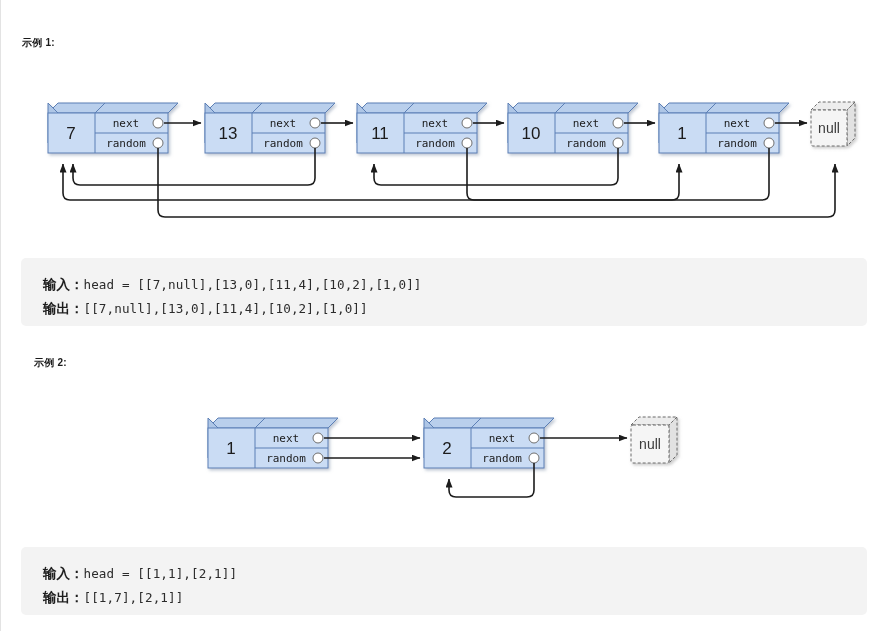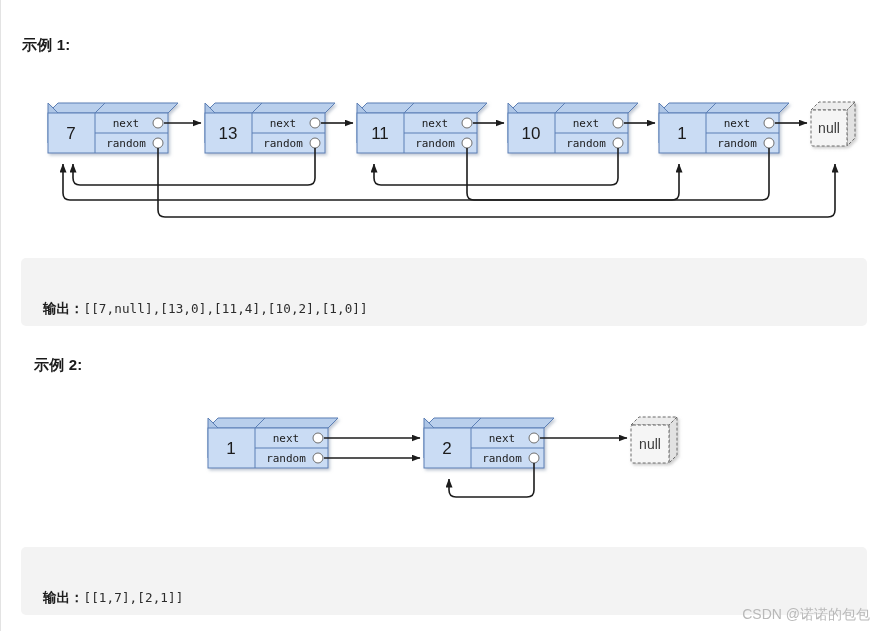--- a/index.html
+++ b/index.html
@@ -17,21 +17,21 @@
     width: 888px; height: 631px;
     background: #ffffff;
   }
   .left-rule {
     position: absolute; left: 0; top: 0;
     width: 1px; height: 631px;
     background: #e3e3e3;
   }
   .heading {
     position: absolute;
-    font-size: 15px;
+    font-size: 10px;
     font-weight: bold;
     color: #1a1a1a;
     letter-spacing: 0.2px;
     white-space: nowrap;
   }
   #heading-1 { left: 22px; top: 36px; }
   #heading-2 { left: 34px; top: 356px; }
 
   .codeblock {
     position: absolute;
@@ -196,20 +196,23 @@
     <path d="M315,58 L315,88 Q315,95 308,95 L80,95 Q73,95 73,88 L73,74" fill="none" stroke="#1c1c1c" stroke-width="1.6" marker-end="url(#ahu)"></path>
 
     <path d="M467,58 L467,103 Q467,110 474,110 L672,110 Q679,110 679,103 L679,74" fill="none" stroke="#1c1c1c" stroke-width="1.6" marker-end="url(#ahu)"></path>
 
     <path d="M618,58 L618,88 Q618,95 611,95 L381,95 Q374,95 374,88 L374,74" fill="none" stroke="#1c1c1c" stroke-width="1.6" marker-end="url(#ahu)"></path>
 
     <path d="M769,58 L769,103 Q769,110 762,110 L70,110 Q63,110 63,103 L63,74" fill="none" stroke="#1c1c1c" stroke-width="1.6" marker-end="url(#ahu)"></path>
   </svg>
 
   <div class="codeblock" id="code-1">
+    <div class="code-line l1">
+      <span class="lbl">输入：</span><span class="mono">head = [[7,null],[13,0],[11,4],[10,2],[1,0]]</span>
+    </div>
     <div class="code-line l2">
       <span class="lbl">输出：</span><span class="mono">[[7,null],[13,0],[11,4],[10,2],[1,0]]</span>
     </div>
   </div>
 
   <svg class="diagram" id="svg2" width="888" height="130" style="top:405px;">
 
     <g filter="url(#sh)">
       <path d="M208,23 L218,13 L338,13 L328,23 Z" fill="#b9cfec" stroke="#5b7fb5" stroke-width="1"></path>
       <path d="M208,23 L208,63 L198,53 L198,13 L208,23 Z" fill="#aec6e6" stroke="#5b7fb5" stroke-width="1" transform="translate(10,0)"></path>
@@ -248,19 +251,21 @@
     <line x1="324" y1="33" x2="420" y2="33" stroke="#1c1c1c" stroke-width="1.6" marker-end="url(#ah)"></line>
 
     <line x1="324" y1="53" x2="420" y2="53" stroke="#1c1c1c" stroke-width="1.6" marker-end="url(#ah)"></line>
 
     <line x1="540" y1="33" x2="627" y2="33" stroke="#1c1c1c" stroke-width="1.6" marker-end="url(#ah)"></line>
 
     <path d="M534,58 L534,85 Q534,92 527,92 L456,92 Q449,92 449,85 L449,74" fill="none" stroke="#1c1c1c" stroke-width="1.6" marker-end="url(#ahu)"></path>
   </svg>
 
   <div class="codeblock" id="code-2">
+    <div class="code-line l1">
+      <span class="lbl">输入：</span><span class="mono">head = [[1,1],[2,1]]</span>
+    </div>
     <div class="code-line l2">
       <span class="lbl">输出：</span><span class="mono">[[1,7],[2,1]]</span>
     </div>
   </div>
 
-  <div class="watermark">CSDN @诺诺的包包</div>
 </div>
 
 </body></html>

